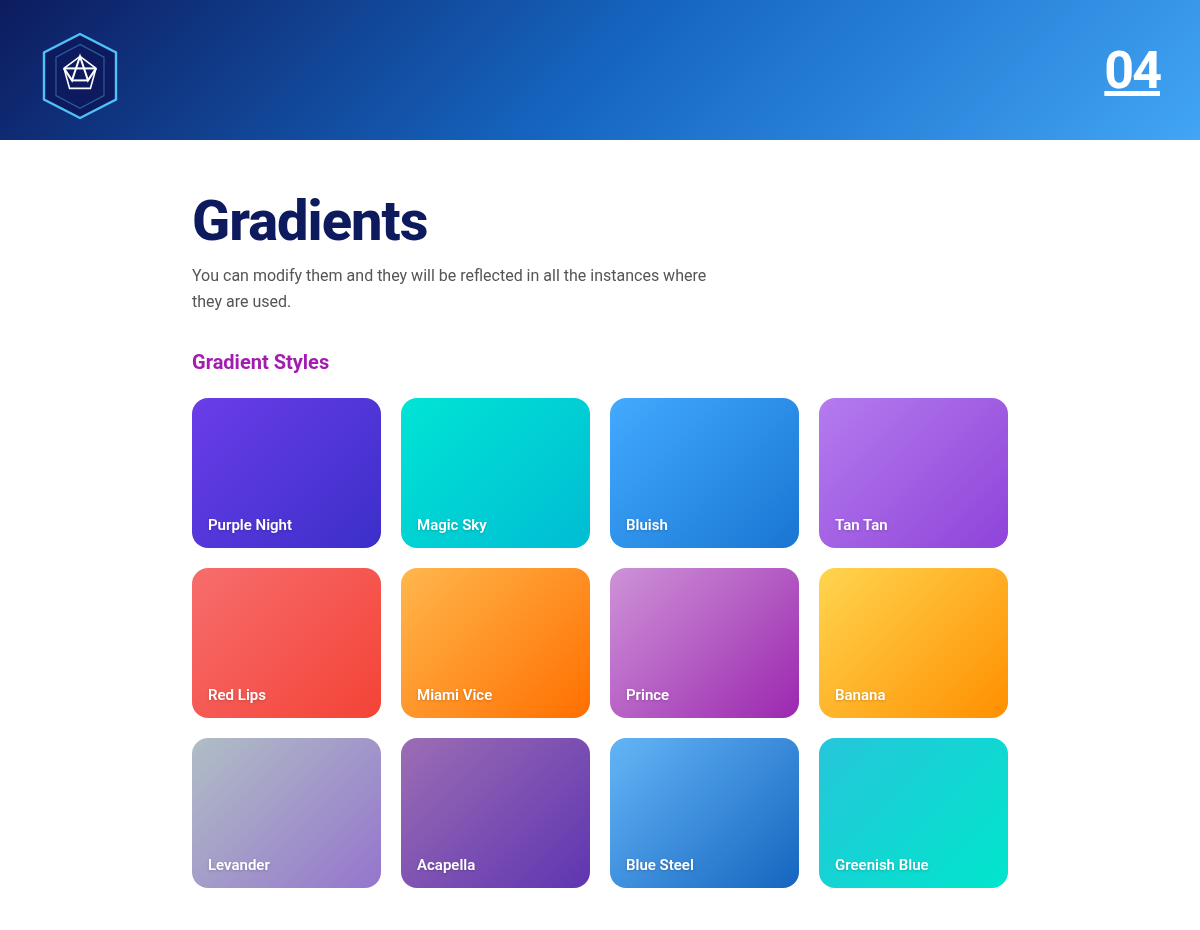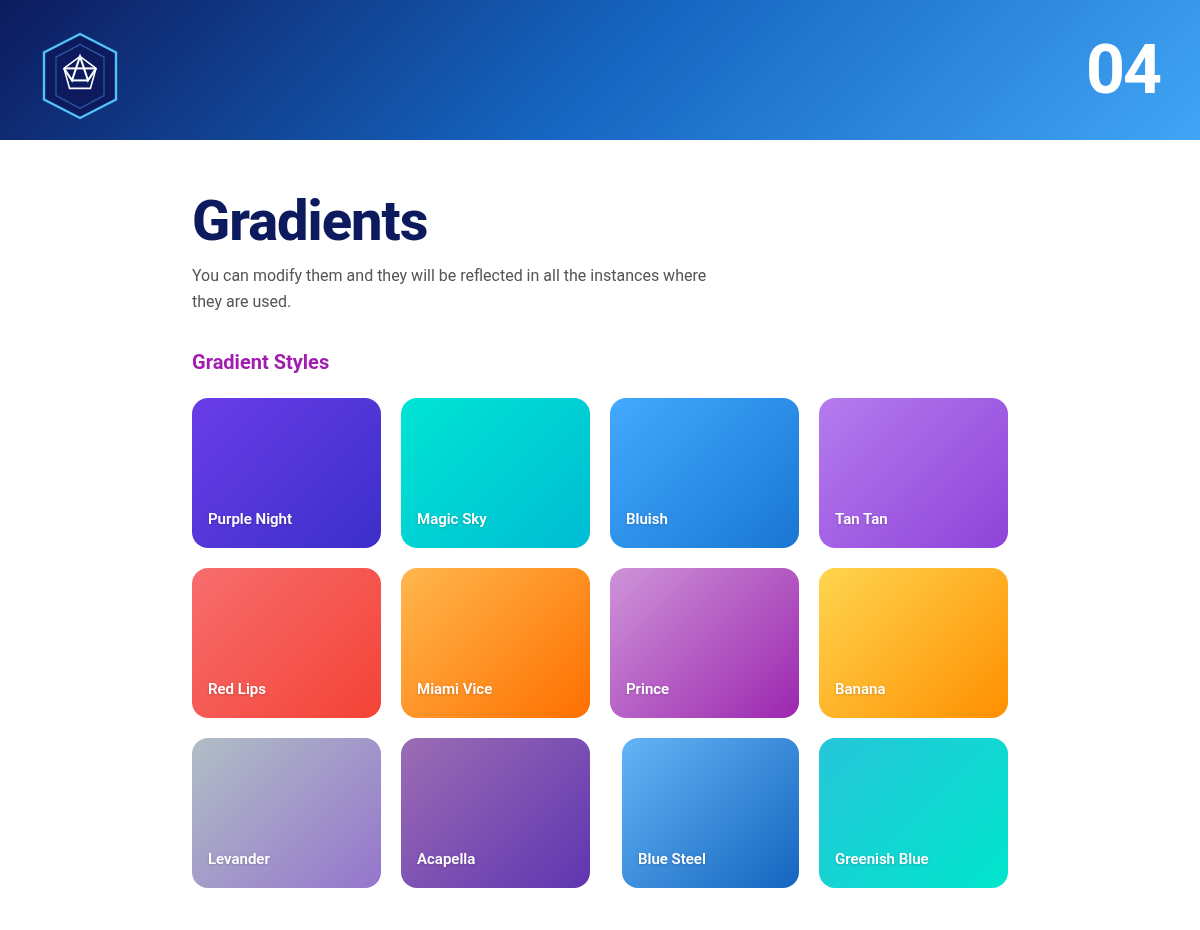--- a/index.html
+++ b/index.html
@@ -20,23 +20,24 @@
       position: relative;
     }
 
     .logo-hex {
       width: 80px;
       height: 80px;
     }
 
     .page-number {
       color: white;
-      font-size: 68px;
+      font-size: 52px;
       font-weight: 700;
       letter-spacing: -2px;
+      text-decoration: underline;
     }
 
     .main-content {
       background: white;
       padding: 48px 192px 48px 192px;
       min-height: 790px;
     }
 
     .page-title {
       font-size: 56px;
@@ -70,21 +71,21 @@
     .gradient-card {
       border-radius: 16px;
       height: 150px;
       position: relative;
       overflow: hidden;
       cursor: pointer;
     }
 
     .gradient-card-label {
       position: absolute;
-      bottom: 20px;
+      bottom: 14px;
       left: 16px;
       color: white;
       font-size: 15px;
       font-weight: 600;
       text-shadow: 0 1px 3px rgba(0,0,0,0.2);
     }
 
     
     .grad-purple-night {
       background: linear-gradient(135deg, #6a3de8 0%, #3b2fc9 100%);
@@ -113,21 +114,20 @@
       background: linear-gradient(135deg, #ffd54f 0%, #ff8f00 100%);
     }
     .grad-levander {
       background: linear-gradient(135deg, #b0bec5 0%, #9575cd 100%);
     }
     .grad-acapella {
       background: linear-gradient(135deg, #9c6db4 0%, #5e35b1 100%);
     }
     .grad-blue-steel {
       background: linear-gradient(135deg, #64b5f6 0%, #1565c0 100%);
-      margin-left: 12px;
     }
     .grad-greenish-blue {
       background: linear-gradient(135deg, #26c6da 0%, #00e5cc 100%);
     }
   </style>
 </head>
 <body>
 
 <header class="header">
   <div class="logo-hex">

